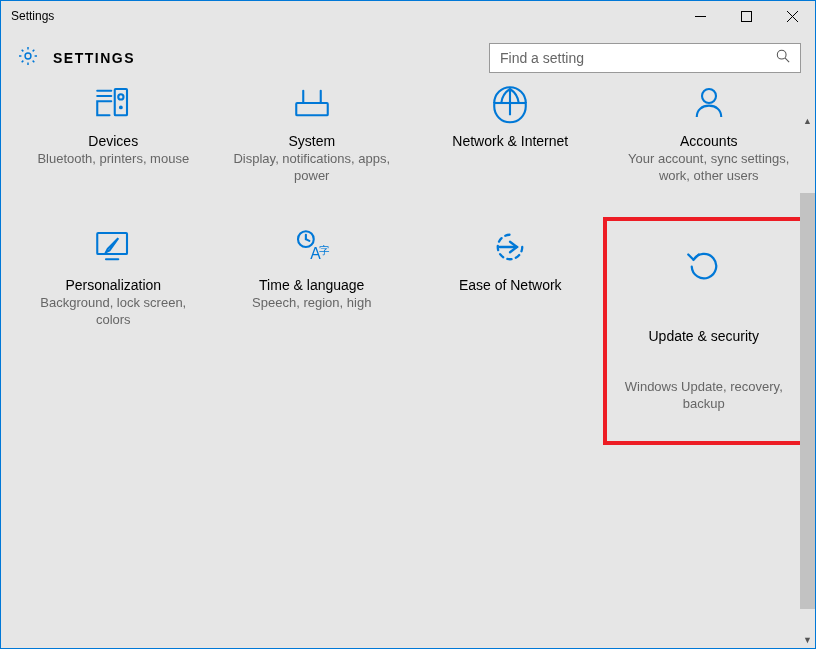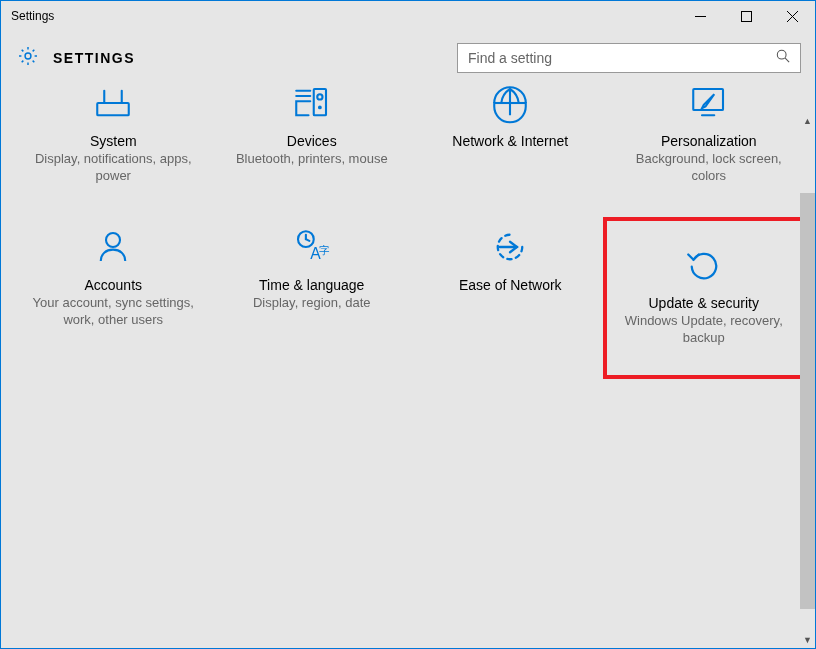--- a/index.html
+++ b/index.html
@@ -69,21 +69,21 @@
       width: 22px;
       height: 22px;
     }
     .settings-title {
       font-size: 14px;
       color: #000;
       letter-spacing: 1.5px;
       font-weight: 600;
     }
     .search-box {
-      width: 344px;
+      width: 312px;
       height: 30px;
       background: #fff;
       border: 1px solid #999;
       display: flex;
       align-items: center;
       padding: 0 10px;
       justify-content: space-between;
     }
     .search-placeholder {
       color: #666;
@@ -133,20 +133,21 @@
       line-height: 1.3;
     }
     .highlighted {
       border: 4px solid #ed1c24;
     }
     .highlighted.tile {
       padding-top: 18px;
       padding-bottom: 28px;
       margin-left: -10px;
       margin-top: -2px;
+      gap: 33px;
     }
     .scrollbar-track {
       position: absolute;
       right: 0;
       top: 82px;
       bottom: 0;
       width: 15px;
       background: #e6e6e6;
     }
     .scroll-arrow {
@@ -215,92 +216,92 @@
             </svg>
         </span>
       </div>
     </div>
 
     <div class="grid">
 
       <div class="tile">
         <div class="tile-icon">
           <svg viewBox="0 0 48 48" fill="none" stroke="#0078d7" stroke-width="2.4" stroke-linecap="round">
-            <rect x="6" y="24" width="36" height="14" rx="1"></rect>
-            <line x1="14" y1="24" x2="14" y2="10"></line>
-            <line x1="34" y1="24" x2="34" y2="10"></line>
-          </svg>
-        </div>
-        <div class="tile-title">System</div>
-        <div class="tile-desc">Display, notifications, apps, power</div>
-      </div>
-
-      <div class="tile">
-        <div class="tile-icon">
-          <svg viewBox="0 0 48 48" fill="none" stroke="#0078d7" stroke-width="2.4" stroke-linecap="round">
             <line x1="6" y1="10" x2="22" y2="10"></line>
               <line x1="6" y1="16" x2="22" y2="16"></line>
             <polyline points="22 22 6 22 6 38 20 38" fill="none"></polyline>
             <rect x="26" y="8" width="14" height="30" rx="1"></rect>
             <circle cx="33" cy="17" r="3"></circle>
               <circle cx="33" cy="29" r="1" fill="#0078d7"></circle>
           </svg>
         </div>
         <div class="tile-title">Devices</div>
         <div class="tile-desc">Bluetooth, printers, mouse</div>
       </div>
 
       <div class="tile">
         <div class="tile-icon">
+          <svg viewBox="0 0 48 48" fill="none" stroke="#0078d7" stroke-width="2.4" stroke-linecap="round">
+            <rect x="6" y="24" width="36" height="14" rx="1"></rect>
+            <line x1="14" y1="24" x2="14" y2="10"></line>
+            <line x1="34" y1="24" x2="34" y2="10"></line>
+          </svg>
+        </div>
+        <div class="tile-title">System</div>
+        <div class="tile-desc">Display, notifications, apps, power</div>
+      </div>
+
+      <div class="tile">
+        <div class="tile-icon">
           <svg viewBox="0 0 48 48" fill="none" stroke="#0078d7" stroke-width="2.4">
             <path d="M6 24 A18 18 0 0 1 42 24"></path>
             <path d="M6 24 L42 24 L42 28 A18 18 0 0 1 6 28 Z" fill="none"></path>
             <line x1="6" y1="24" x2="42" y2="24"></line>
               <line x1="24" y1="8" x2="24" y2="38"></line>
             <path d="M14 24 A22 22 0 0 1 24 8 A22 22 0 0 1 34 24" fill="none"></path>
           </svg>
         </div>
         <div class="tile-title">Network &amp; Internet</div>
       </div>
 
       <div class="tile">
         <div class="tile-icon">
+          <svg viewBox="0 0 48 48" fill="none" stroke="#0078d7" stroke-width="2.4">
+            <circle cx="24" cy="16" r="8"></circle>
+            <path d="M10 40c0-8 6-13 14-13s14 5 14 13"></path>
+          </svg>
+        </div>
+        <div class="tile-title">Accounts</div>
+        <div class="tile-desc">Your account, sync settings, work, other users</div>
+      </div>
+
+      <div class="tile">
+        <div class="tile-icon">
           <svg viewBox="0 0 48 48" fill="none" stroke="#0078d7" stroke-width="2.4" stroke-linecap="round">
             <rect x="6" y="8" width="34" height="24" rx="1"></rect>
             <line x1="16" y1="38" x2="30" y2="38"></line>
             <path d="M30 14 L18 26 L16 30 L20 28 Z"></path>
           </svg>
         </div>
         <div class="tile-title">Personalization</div>
         <div class="tile-desc">Background, lock screen, colors</div>
-      </div>
-
-      <div class="tile">
-        <div class="tile-icon">
-          <svg viewBox="0 0 48 48" fill="none" stroke="#0078d7" stroke-width="2.4">
-            <circle cx="24" cy="16" r="8"></circle>
-            <path d="M10 40c0-8 6-13 14-13s14 5 14 13"></path>
-          </svg>
-        </div>
-        <div class="tile-title">Accounts</div>
-        <div class="tile-desc">Your account, sync settings, work, other users</div>
       </div>
 
       <div class="tile">
         <div class="tile-icon">
           <svg viewBox="0 0 48 48" fill="none" stroke="#0078d7" stroke-width="2.4" stroke-linecap="round">
             <circle cx="17" cy="15" r="9"></circle>
             <line x1="17" y1="10" x2="17" y2="15"></line>
               <line x1="17" y1="15" x2="21" y2="17"></line>
             <text x="22" y="38" font-size="18" fill="#0078d7" stroke="none" font-family="Segoe UI">A</text>
             <text x="32" y="32" font-size="12" fill="#0078d7" stroke="none" font-family="Segoe UI">字</text>
           </svg>
         </div>
         <div class="tile-title">Time &amp; language</div>
-        <div class="tile-desc">Display, region, date</div>
+        <div class="tile-desc">Speech, region, high</div>
       </div>
 
       <div class="tile">
         <div class="tile-icon">
           <svg viewBox="0 0 48 48" fill="none" stroke="#0078d7" stroke-width="2.6" stroke-linecap="round">
             <path d="M38 24 A14 14 0 1 1 24 10" stroke-dasharray="5 5"></path>
             <polyline points="24 18 32 24 24 30" fill="none"></polyline>
             <line x1="12" y1="24" x2="32" y2="24"></line>
           </svg>
         </div>

